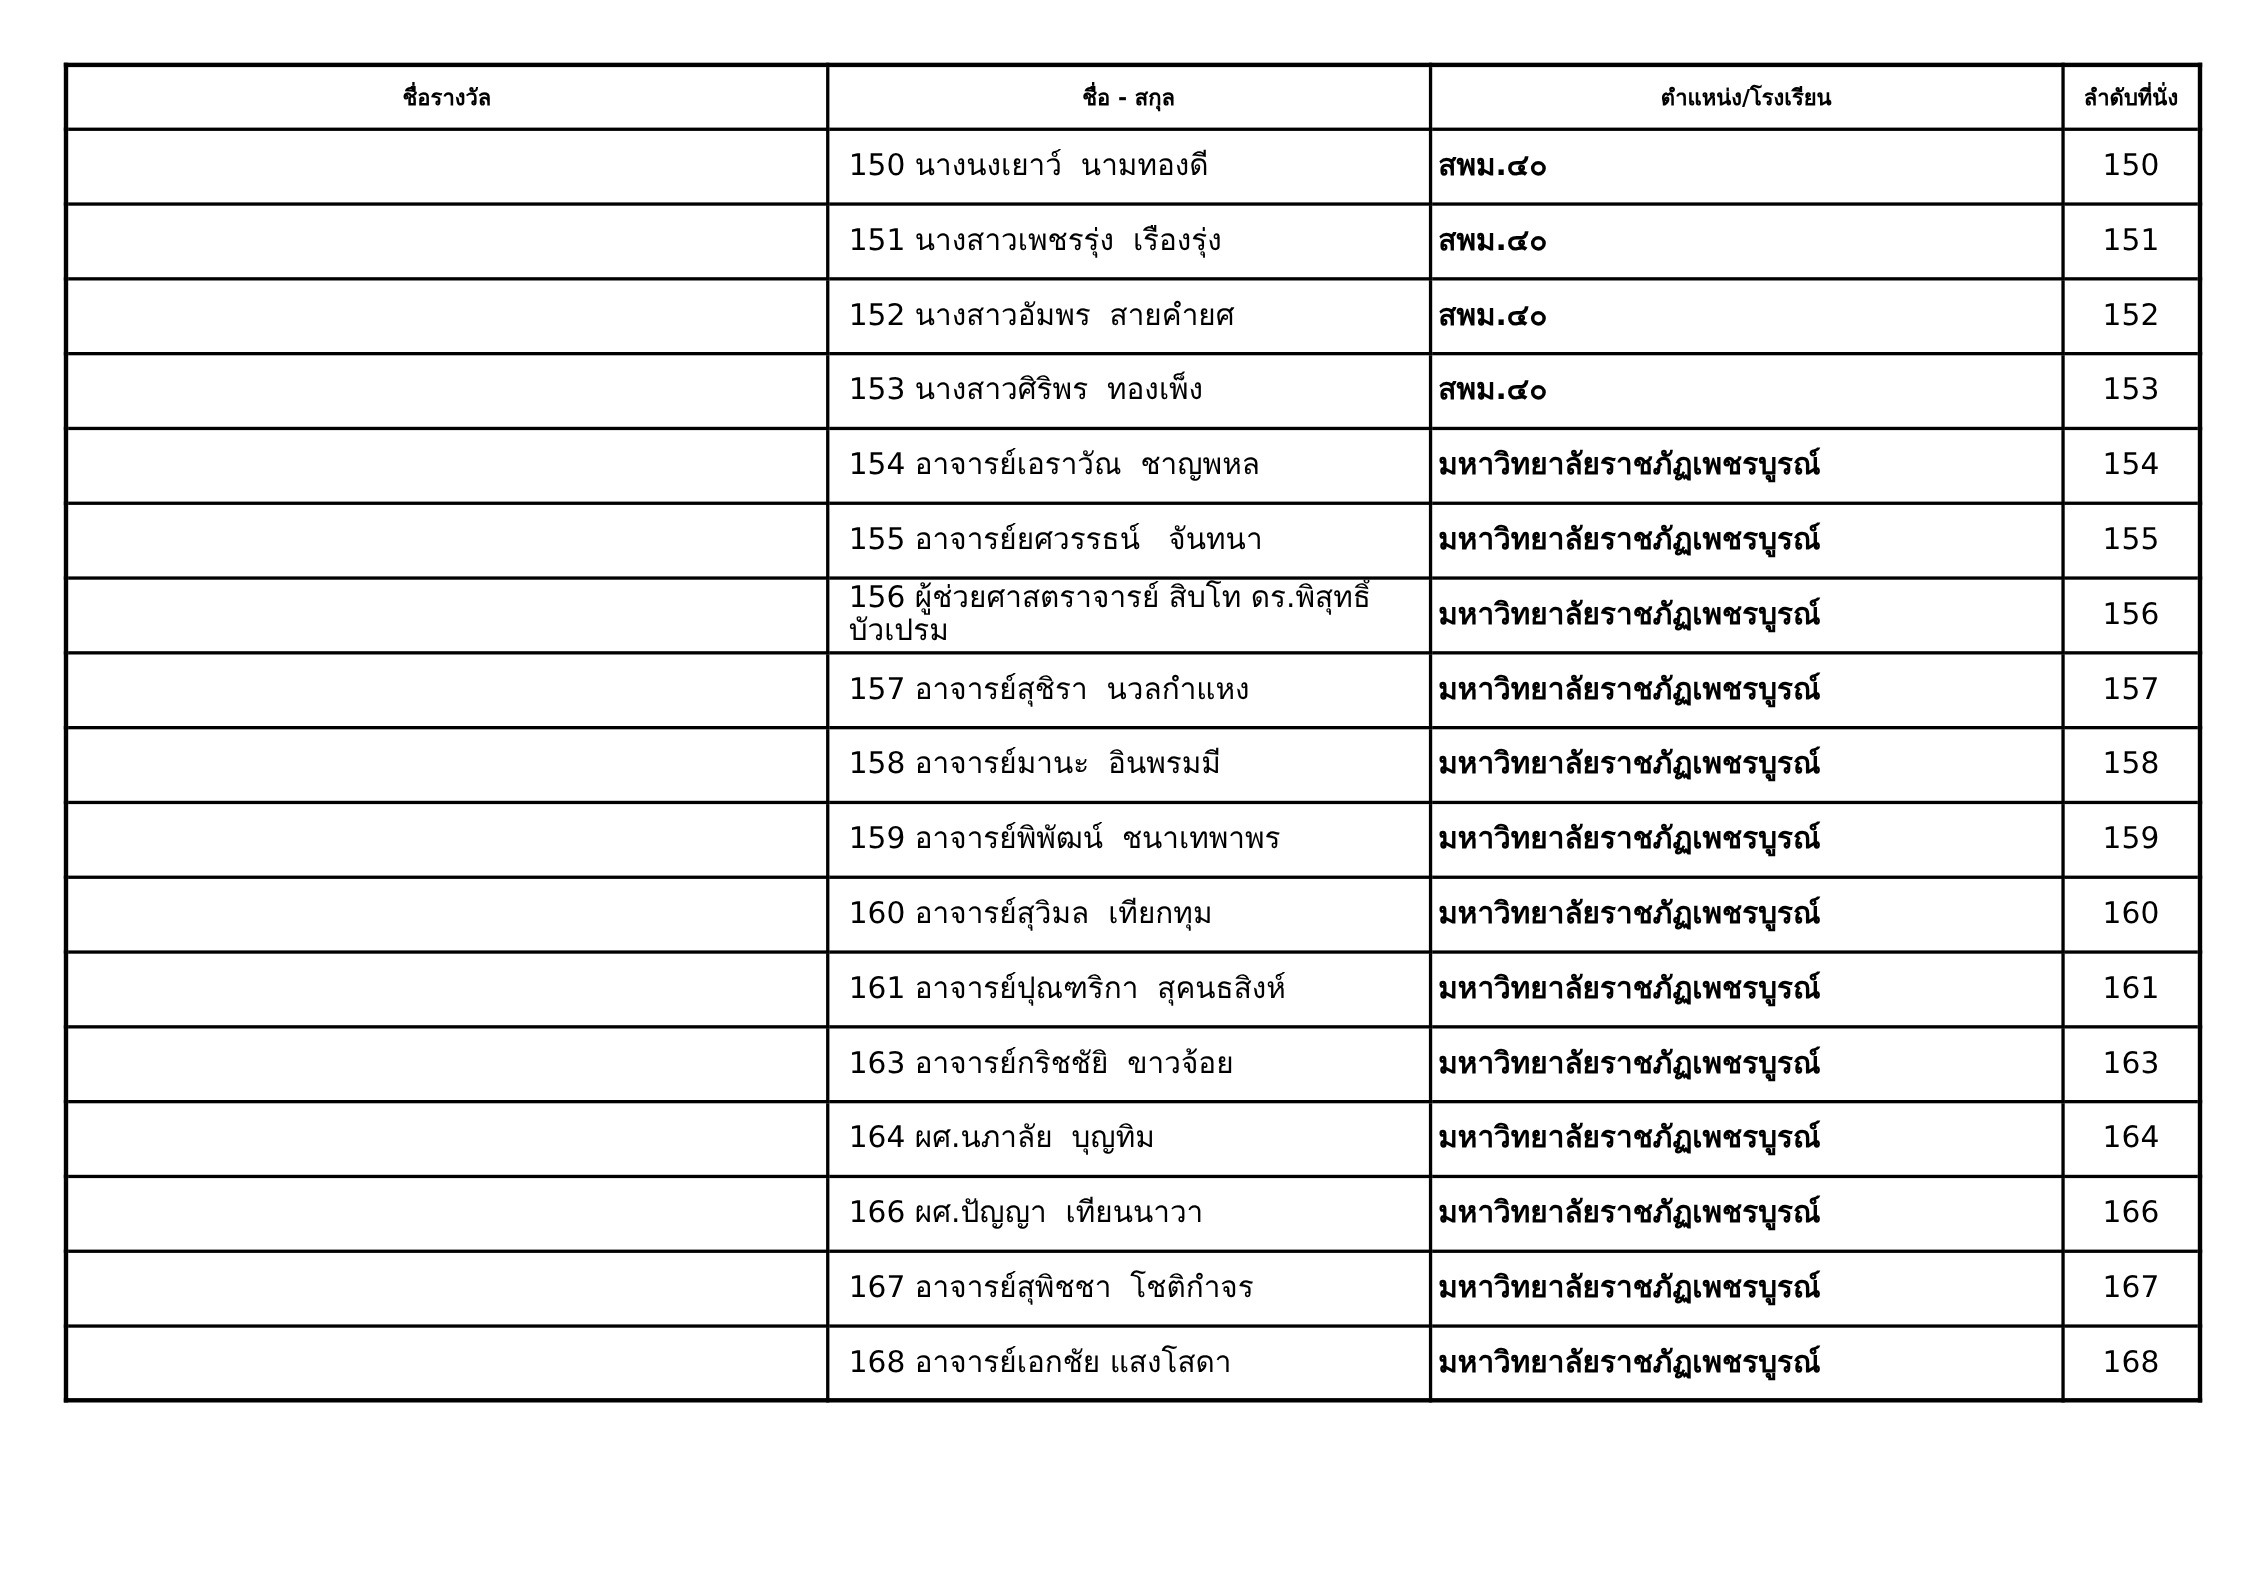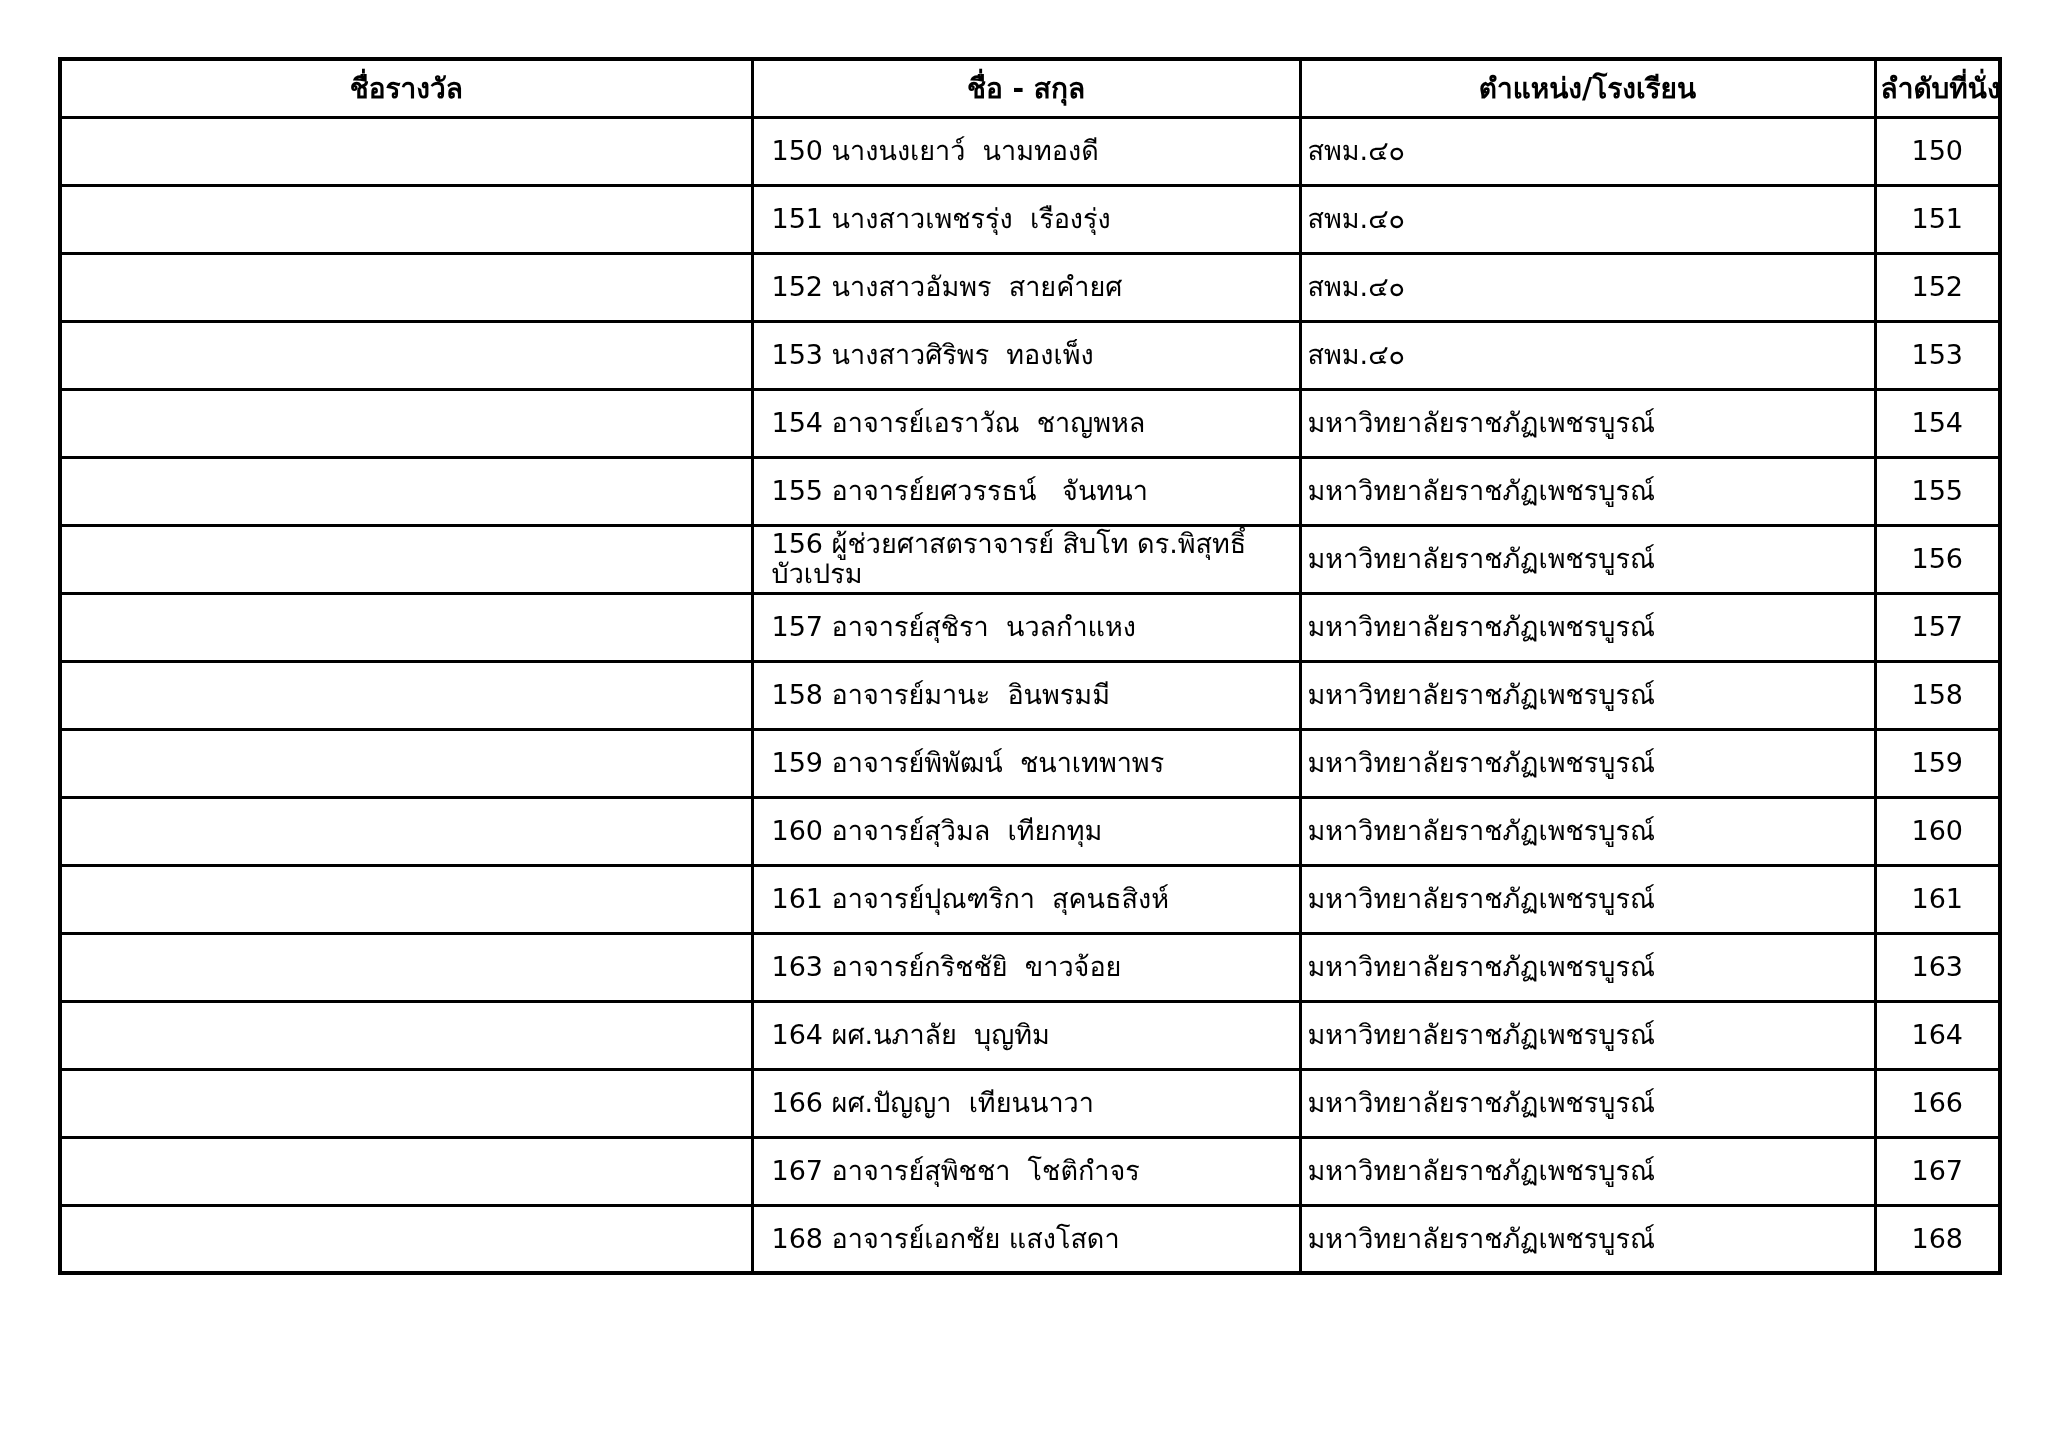--- a/index.html
+++ b/index.html
@@ -24,39 +24,39 @@
     border: 4px solid #000000;
   }
   .doc-table th, .doc-table td {
     border: 3px solid #000000;
     vertical-align: middle;
     overflow: hidden;
   }
   .doc-table thead tr { height: 58px; }
   .doc-table tbody tr { height: 68px; }
   .doc-table th {
-    font-size: 28px;
+    font-size: 20px;
     font-weight: bold;
     text-align: center;
     padding: 0 4px;
     white-space: nowrap;
   }
   .doc-table td {
     font-size: 27px;
     font-weight: normal;
     white-space: pre-wrap;
     line-height: 1.1;
   }
   col.c0 { width: 692px; }
   col.c1 { width: 548px; }
   col.c2 { width: 575px; }
   col.c3 { width: 125px; }
   td.cell-award    { padding: 0 6px; }
   td.cell-name     { padding: 0 4px 0 18px; text-align: left; }
-  td.cell-position { padding: 0 4px 0 6px; text-align: left; }
+  td.cell-position { padding: 0 4px 0 6px; text-align: left; font-weight: bold; }
   td.cell-seat     { text-align: center; padding: 12px 2px; }
 </style>
 </head>
 <body>
 
 <table class="doc-table">
   <colgroup>
     <col class="c0">
       <col class="c1">
       <col class="c2">

